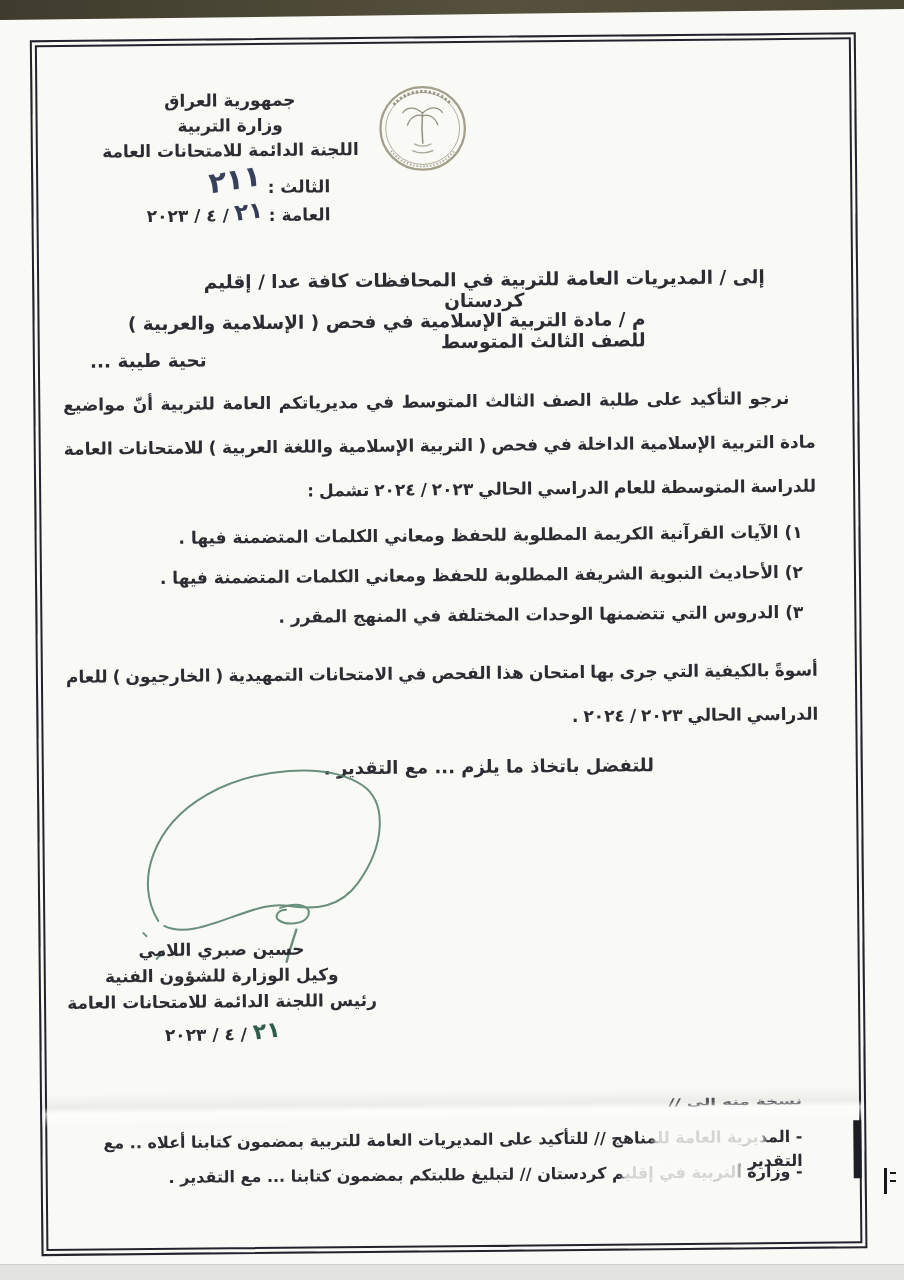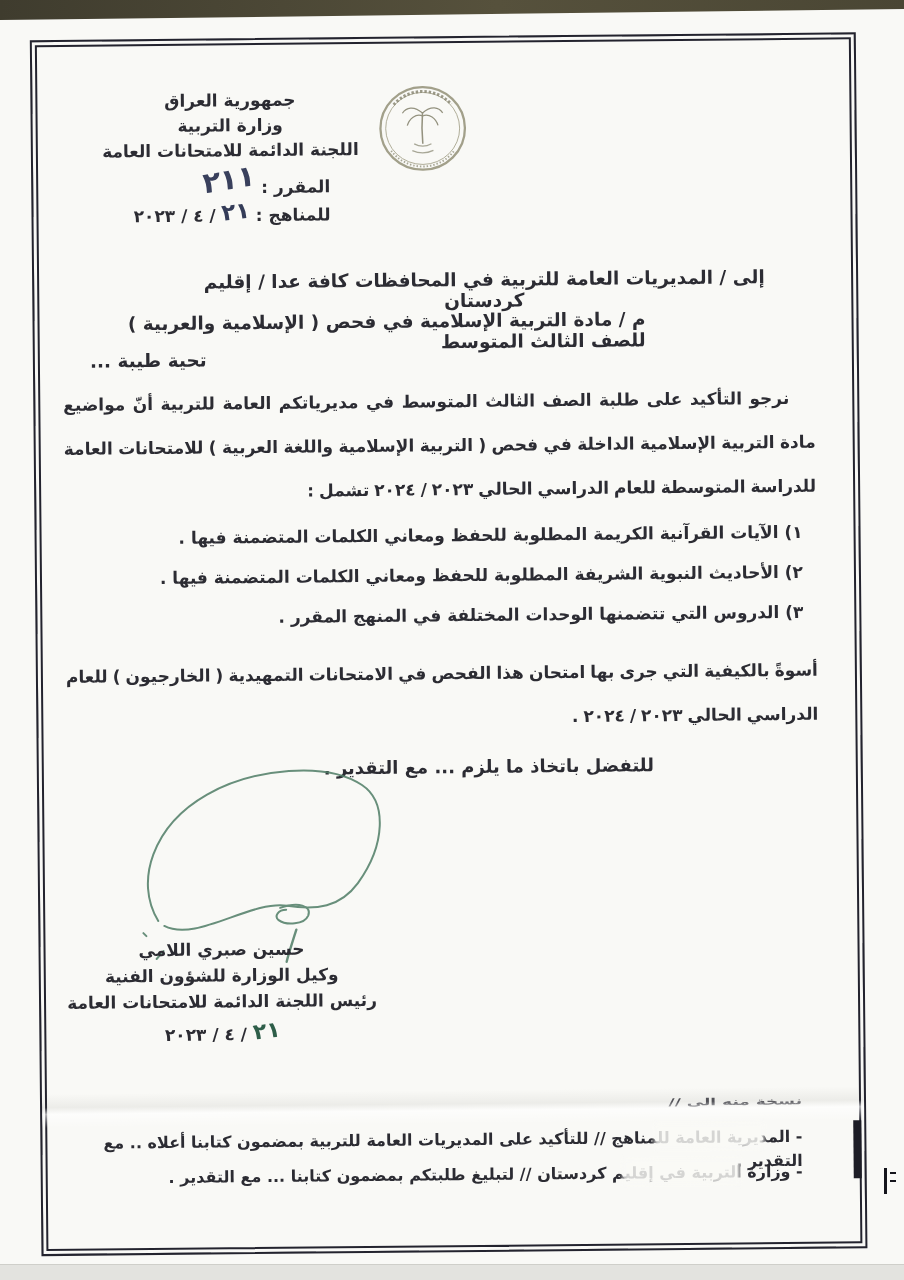--- a/index.html
+++ b/index.html
@@ -107,25 +107,25 @@
   <div class="strip-bottom"></div>
 
   <div class="page-frame">
 
     <div class="abs lh-block c">
       <div class="lh-line">جمهورية العراق</div>
       <div class="lh-line">وزارة التربية</div>
       <div class="lh-line">اللجنة الدائمة للامتحانات العامة</div>
     </div>
     <div class="abs lh-row" style="top:126px;">
-      <span>المقرر :</span>
+      <span>الثالث :</span>
       <span class="hand-num">٢١١</span>
     </div>
     <div class="abs lh-row date-row" style="top:160px;">
-      <span>للمناهج :</span>
+      <span>العامة :</span>
       <span class="hand-day">٢١</span>
       <span>/ ٤ / ٢٠٢٣</span>
     </div>
 
     <div class="abs seal">
       <svg viewBox="0 0 100 94" width="96" height="92">
         <ellipse cx="50" cy="47" rx="44" ry="43" fill="none" stroke="#8d8a70" stroke-width="2.4"></ellipse>
         <ellipse cx="50" cy="47" rx="38.5" ry="37.5" fill="none" stroke="#9a977d" stroke-width="1"></ellipse>
         <path d="M20 22 A40 40 0 0 1 80 22" fill="none" stroke="#6e6c55" stroke-width="3" stroke-dasharray="2.5 2" opacity=".85"></path>
         <path d="M17 70 A41 41 0 0 0 83 70" fill="none" stroke="#7b7962" stroke-width="2" stroke-dasharray="1.5 2" opacity=".8"></path>

